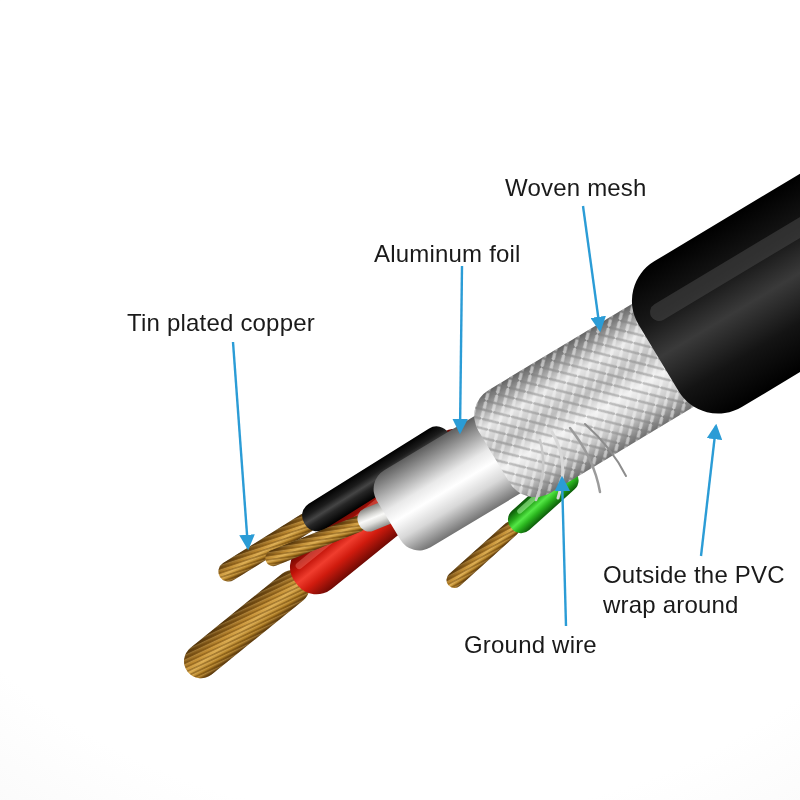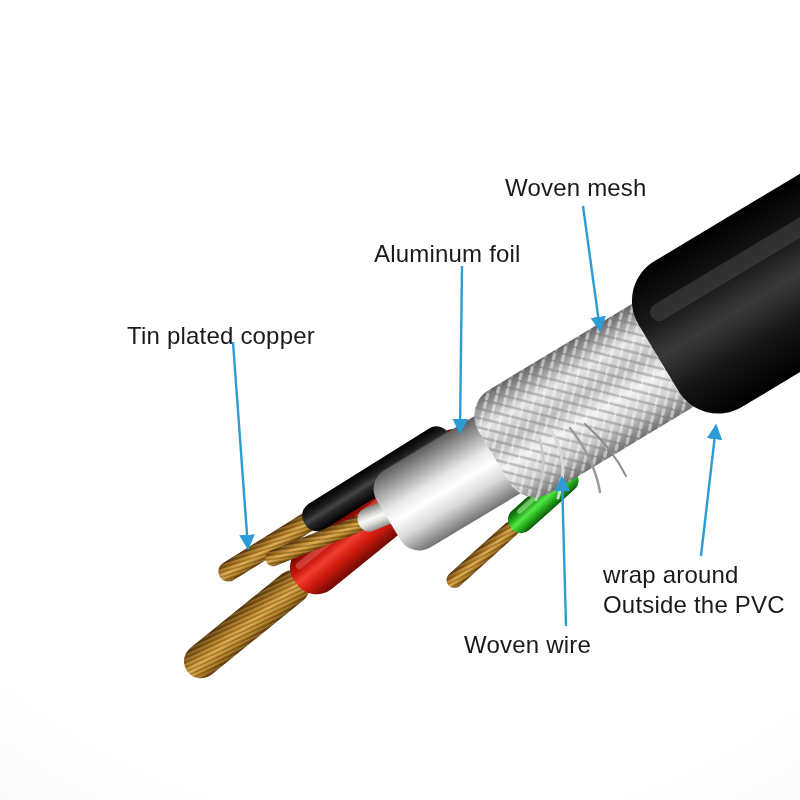--- a/index.html
+++ b/index.html
@@ -152,20 +152,20 @@
       <line class="arrow" x1="583" y1="206" x2="600" y2="330" marker-end="url(#ah)"></line>
       <line class="arrow" x1="462" y1="266" x2="460" y2="432" marker-end="url(#ah)"></line>
       <line class="arrow" x1="233" y1="342" x2="248" y2="548" marker-end="url(#ah)"></line>
       <line class="arrow" x1="566" y1="626" x2="562" y2="478" marker-end="url(#ah)"></line>
       <line class="arrow" x1="701" y1="556" x2="716" y2="426" marker-end="url(#ah)"></line>
     </g>
   </svg>
 
   <div class="label" style="left:505px;top:173px">Woven mesh</div>
   <div class="label" style="left:374px;top:239px">Aluminum foil</div>
-  <div class="label" style="left:127px;top:321px">Tin plated copper</div>
+  <div class="label" style="left:127px;top:308px">Tin plated copper</div>
   <div class="label" style="left:603px;top:560px">
+    <span class="line">Outside the PVC</span>
     <span class="line">wrap around</span>
-    <span class="line">Outside the PVC</span>
   </div>
-  <div class="label" style="left:464px;top:630px">Woven wire</div>
+  <div class="label" style="left:464px;top:630px">Ground wire</div>
 
 </div>
 
 </body></html>

